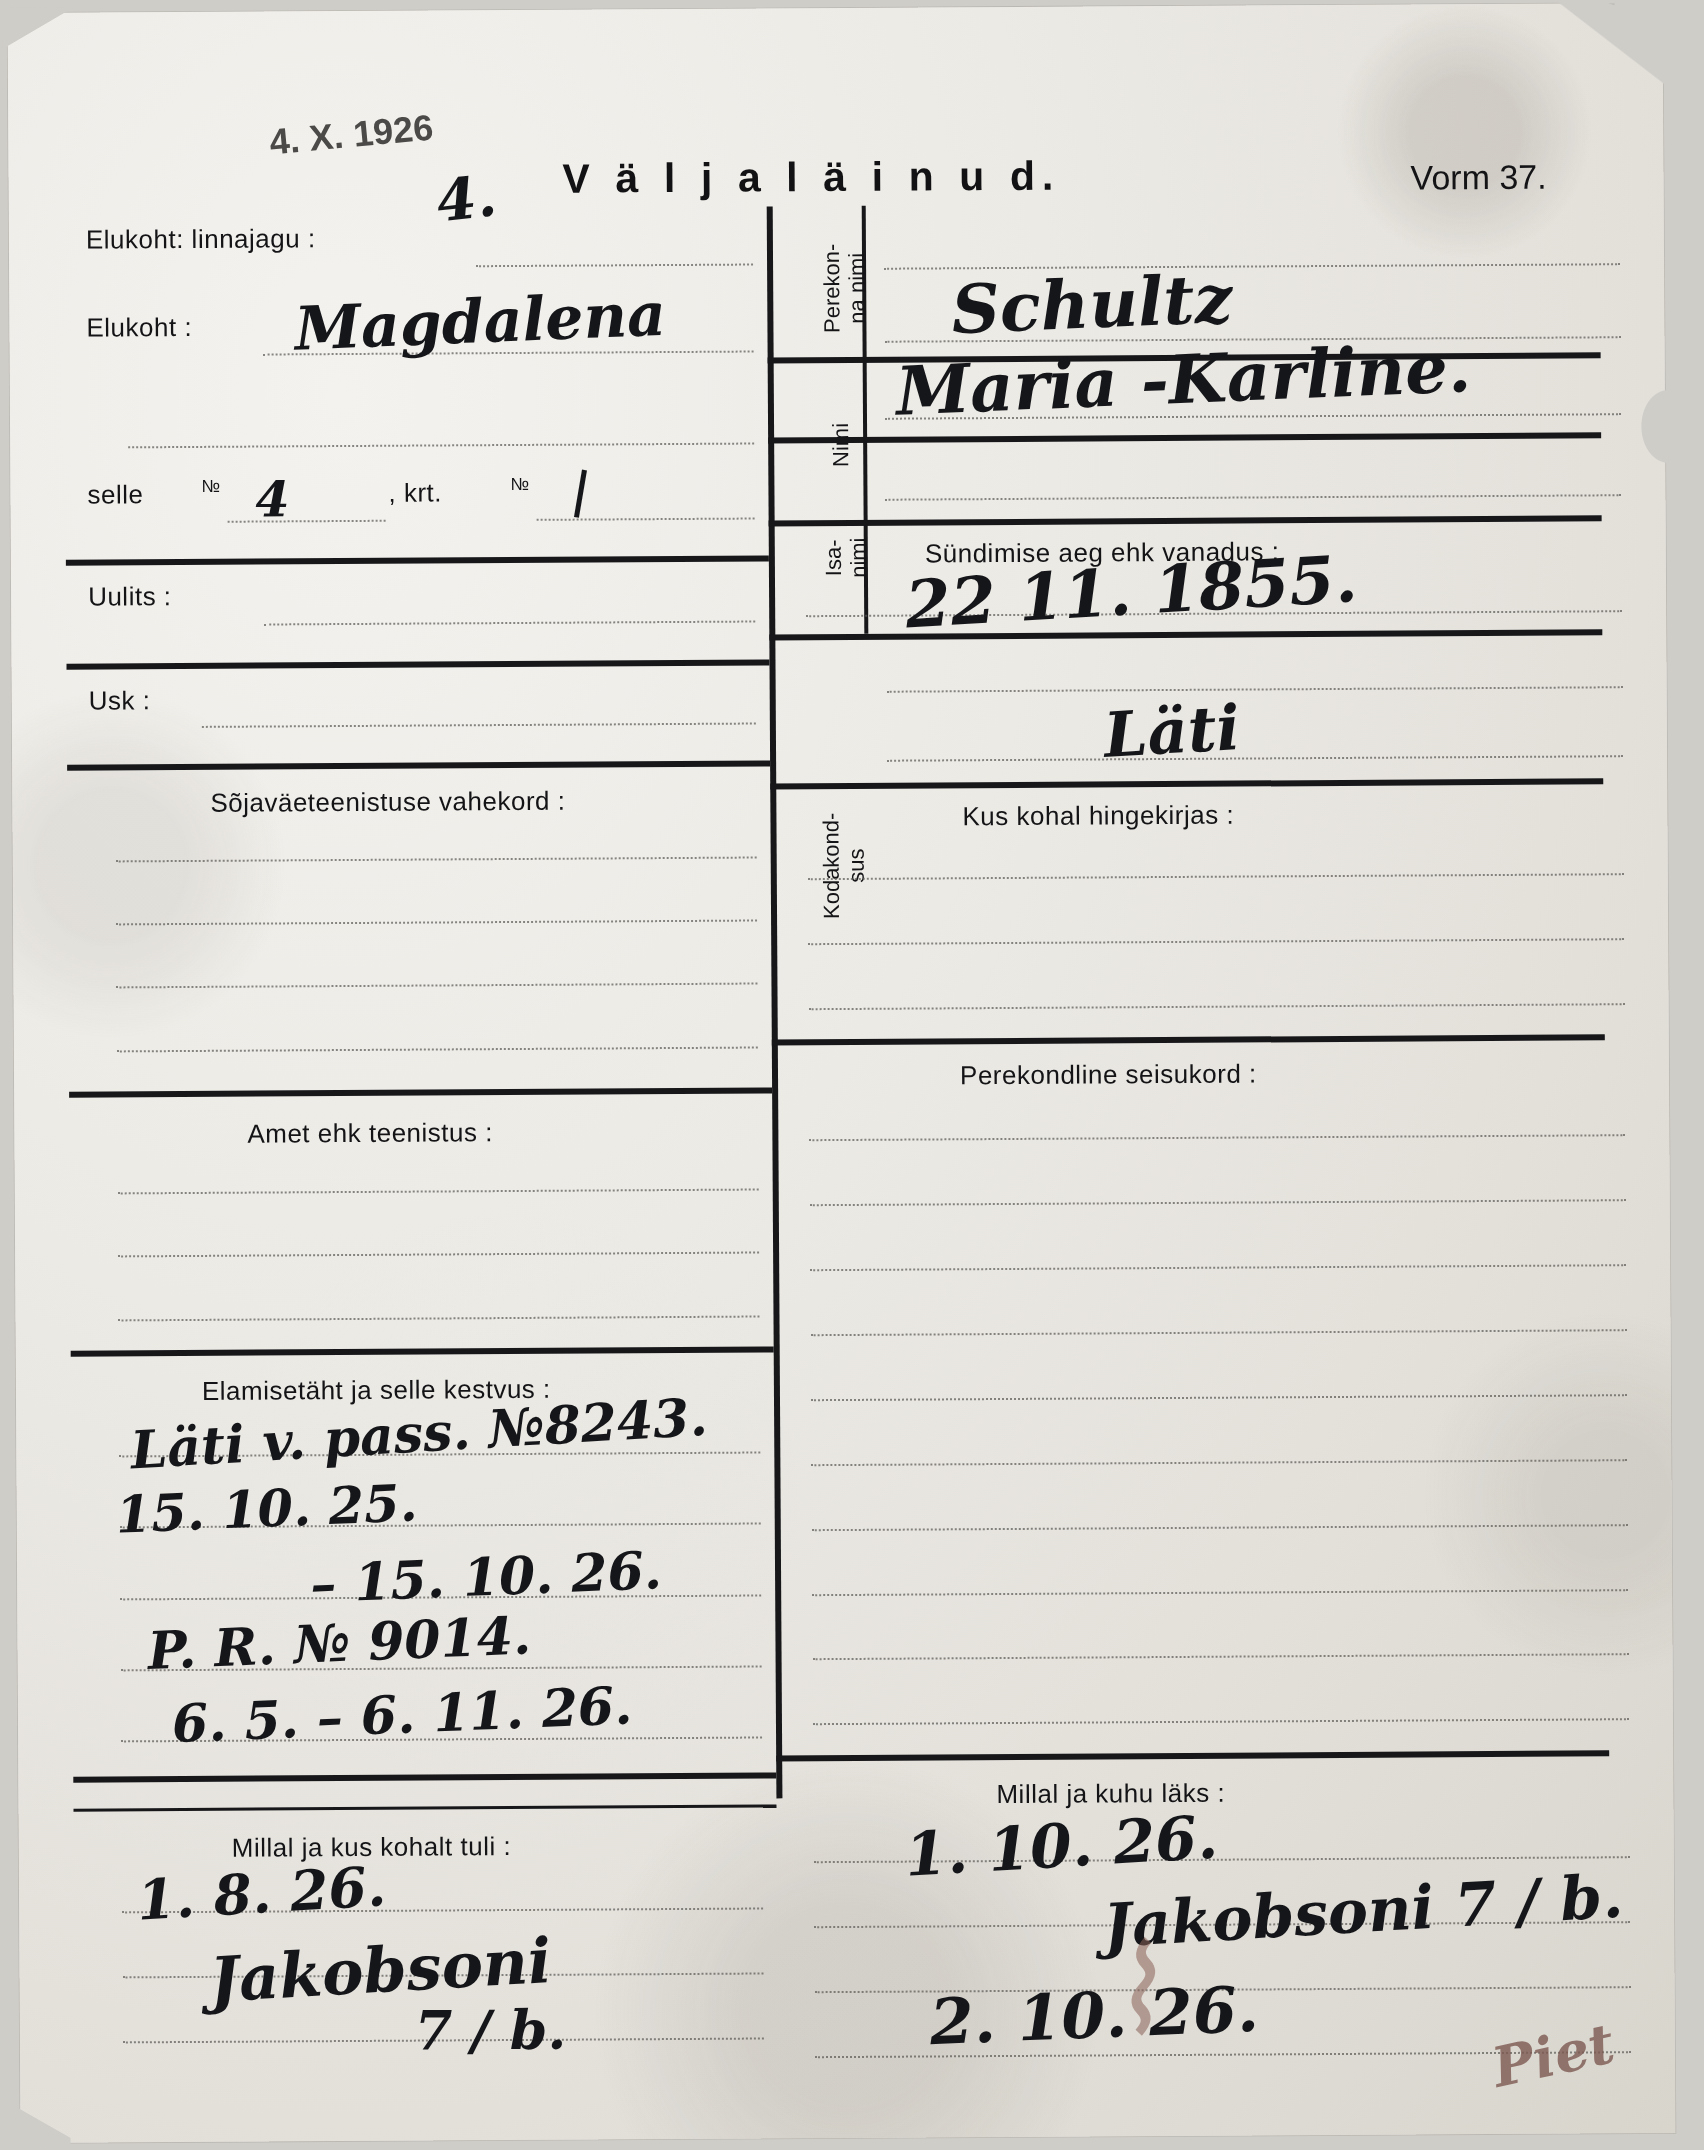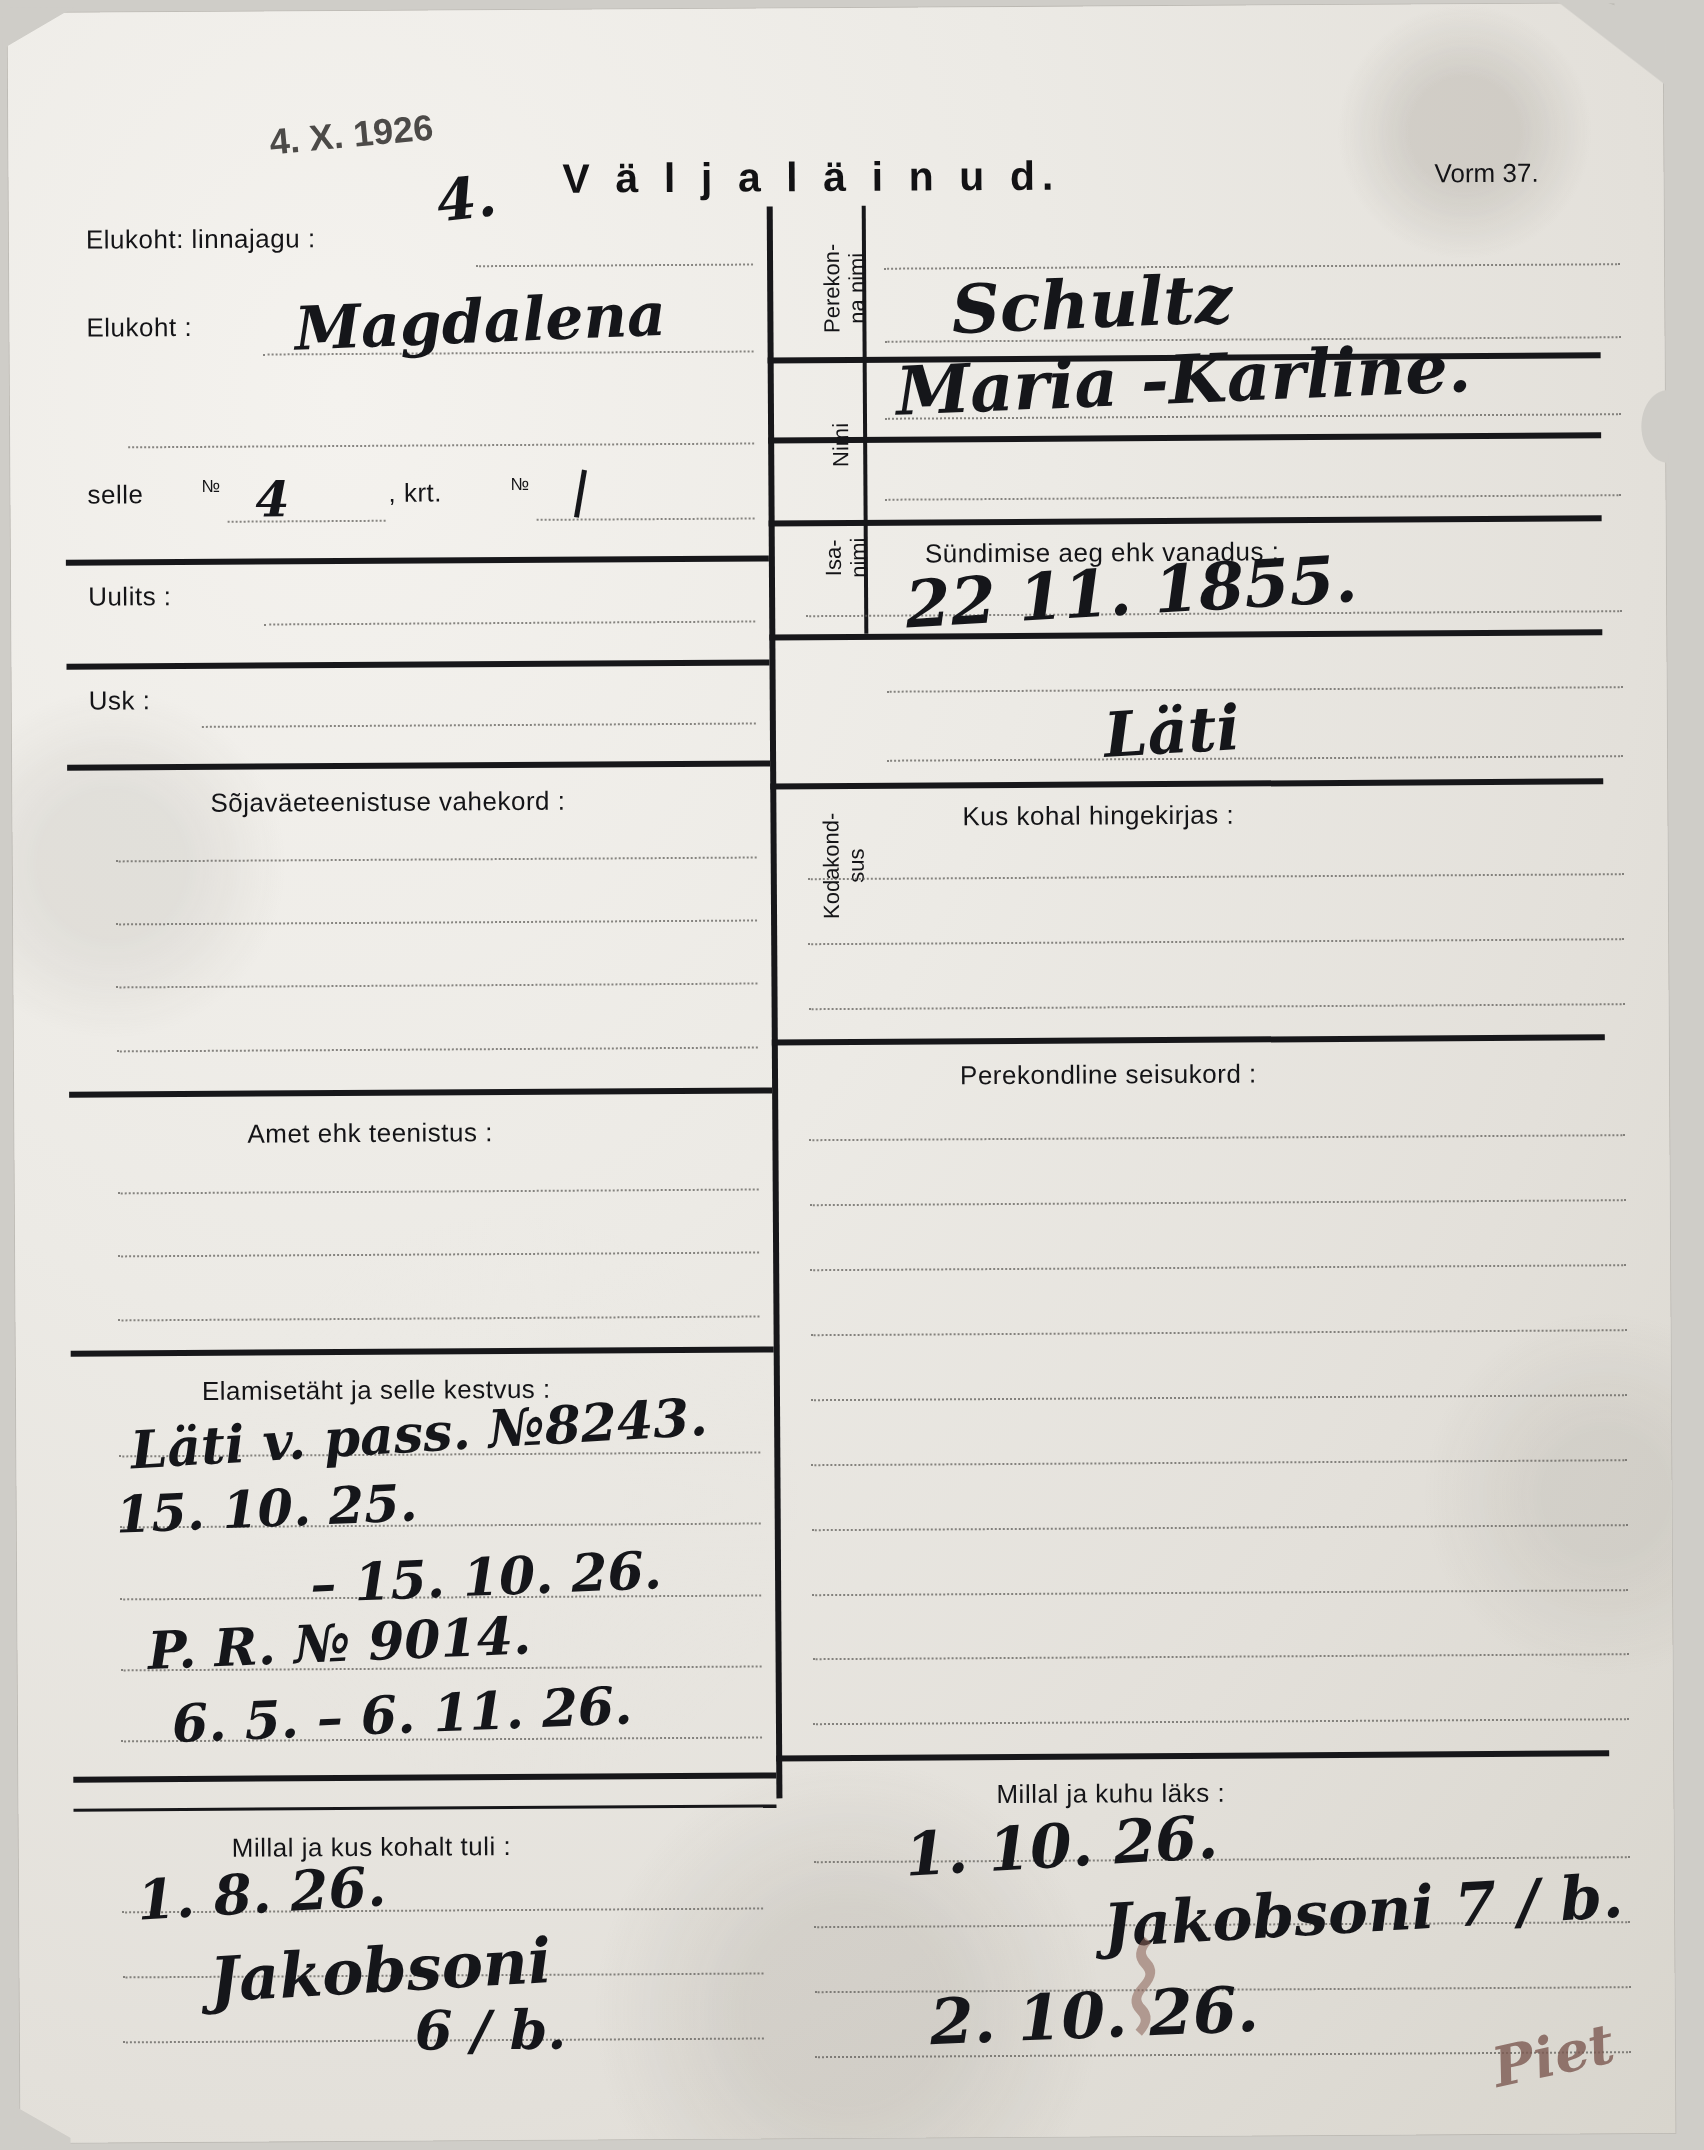--- a/index.html
+++ b/index.html
@@ -117,23 +117,22 @@
 
   #title {
     position: absolute;
     font-size: 41px;
     font-weight: bold;
     letter-spacing: 7.1px;
     color: #121214;
   }
   #formcode {
     position: absolute;
-    font-size: 26px;
+    font-size: 34px;
     color: #141417;
-    margin-left: 24px;
   }
 
   
   .vlabel {
     position: absolute;
     transform: rotate(-90deg);
     transform-origin: 0 0;
     font-size: 22px;
     line-height: 1.12;
     color: #141417;
@@ -260,21 +259,21 @@
       <div class="rule" style="left:0px; top:1645px; width:703px;"></div>
       <div class="rule thin" style="left:0px; top:1677px; width:703px;"></div>
 
       <div class="lbl" style="left:158px; top:1702px;">Millal ja kus kohalt tuli :</div>
       <div class="dots" style="left:48px; top:1780px; width:641px;"></div>
       <div class="dots" style="left:48px; top:1845px; width:641px;"></div>
       <div class="dots" style="left:48px; top:1910px; width:641px;"></div>
 
       <div class="hw" style="left:63px; top:1730px; font-size:55px; transform:rotate(-3deg);">1.   8.   26.</div>
       <div class="hw" style="left:135px; top:1804px; font-size:62px; transform:rotate(-3deg);">Jakobsoni</div>
-      <div class="hw" style="left:340px; top:1869px; font-size:54px;">6 / b.</div>
+      <div class="hw" style="left:340px; top:1869px; font-size:54px;">7 / b.</div>
 
       <div class="vlabel" style="left:756px; top:206px;">Perekon-<br>na nimi</div>
       <div class="vlabel" style="left:764px; top:340px;">Nimi</div>
       <div class="vlabel" style="left:756px; top:451px;">Isa-<br>nimi</div>
       <div class="vlabel" style="left:752px; top:792px;">Kodakond-<br>sus</div>
 
       <div class="dots" style="left:820px; top:141px; width:736px;"></div>
       <div class="dots" style="left:820px; top:214px; width:736px;"></div>
       <div class="hw" style="left:887px; top:139px; font-size:67px; transform:rotate(-2deg);">Schultz</div>
       <div class="rule" style="left:703px; top:230px; width:833px;"></div>

